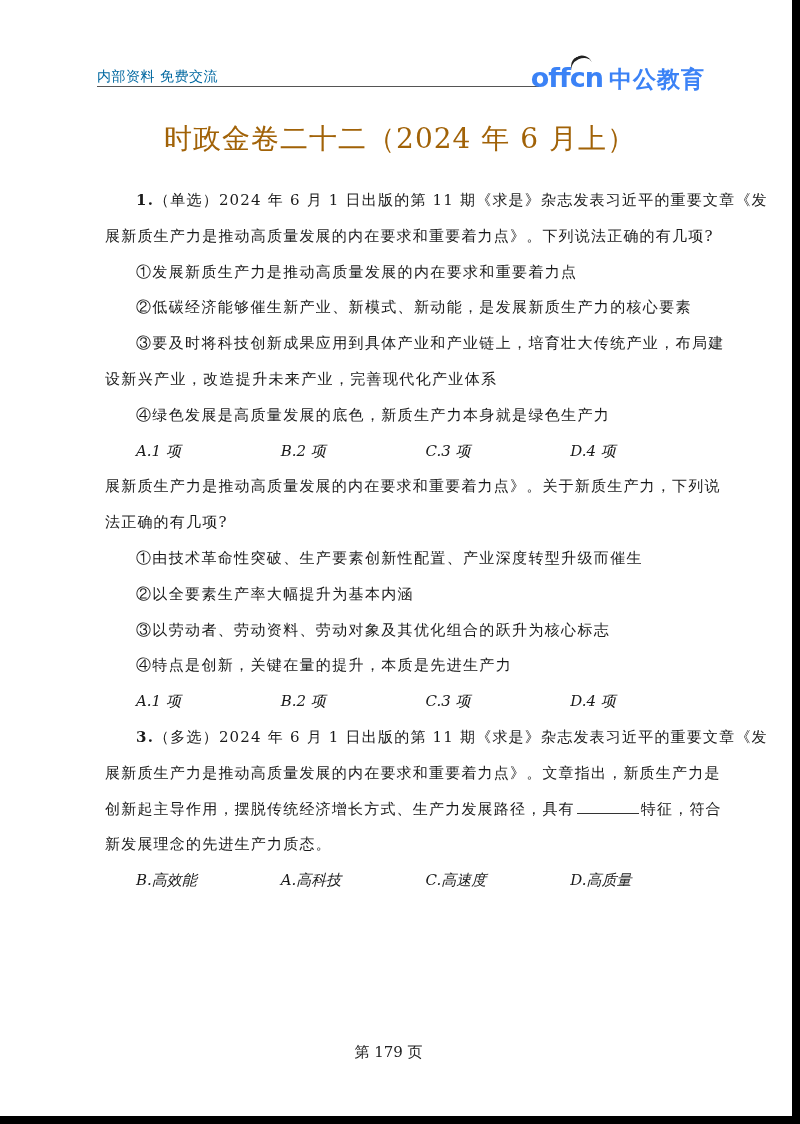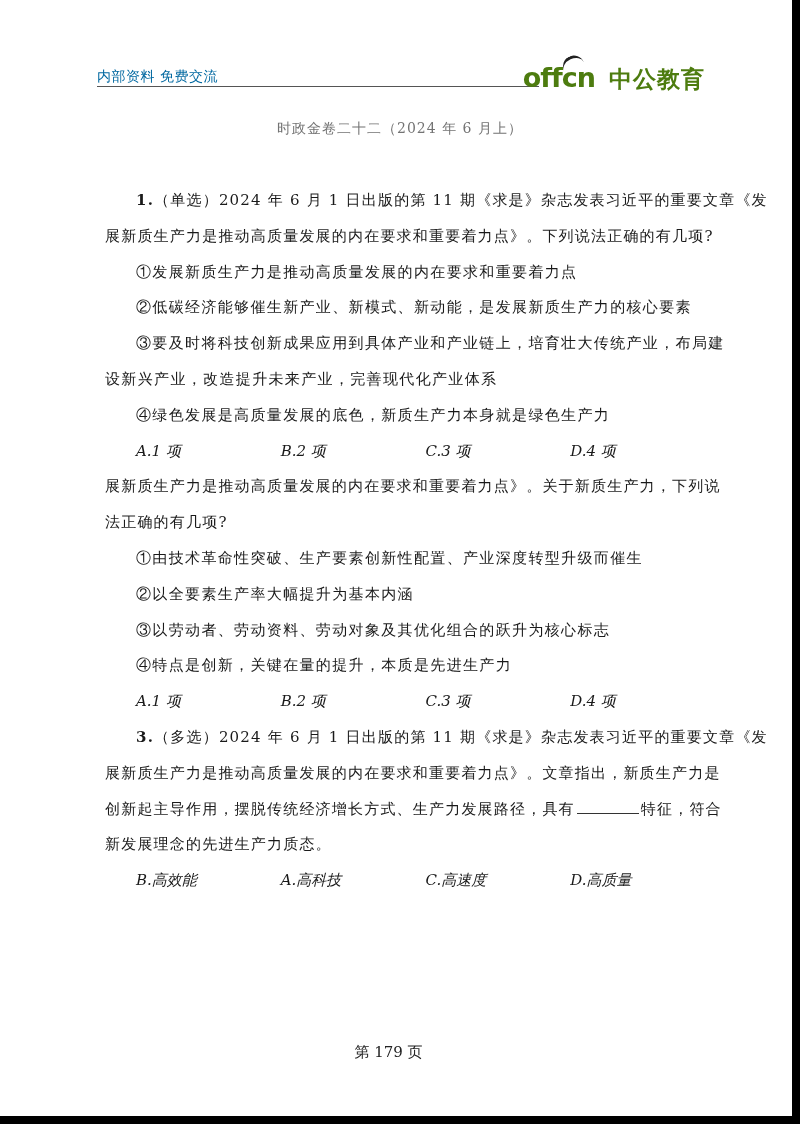--- a/index.html
+++ b/index.html
@@ -14,32 +14,32 @@
 
     .header { position: absolute; left: 97px; top: 62px; width: 608px; height: 34px; }
     .header-left {
       position: absolute; left: 0; top: 6px;
       font-family: "DejaVu Sans", "Liberation Sans", sans-serif;
       font-size: 14px; color: #0369a1; letter-spacing: 0.5px;
     }
     .header-rule { position: absolute; left: 0; top: 24px; width: 442px; height: 1px; background: #555; }
     .logo {
       position: absolute; right: 0; top: 0; display: flex; align-items: baseline;
-      font-family: "DejaVu Sans", "Liberation Sans", sans-serif; color: #4d7c0f;
+      font-family: "DejaVu Sans", "Liberation Sans", sans-serif; color: #3b82f6;
     }
     .logo-en { font-size: 27px; font-weight: bold; letter-spacing: -1px; position: relative; }
     .logo-en .swoosh {
       position: absolute; left: 38px; top: -6px; width: 22px; height: 10px;
       border-top: 3px solid #222; border-radius: 20px 20px 0 0; transform: rotate(-25deg);
     }
-    .logo-cn { font-size: 23px; font-weight: bold; margin-left: 14px; letter-spacing: 1px; }
+    .logo-cn { font-size: 23px; font-weight: bold; margin-left: 6px; letter-spacing: 1px; }
 
     .title {
       position: absolute; left: 0; width: 800px; top: 120px; text-align: center;
-      font-size: 14px; color: #737373; letter-spacing: 1px;
+      font-size: 28px; color: #a16207; letter-spacing: 1px;
     }
 
     .content { position: absolute; left: 97px; top: 183px; width: 610px; margin-left: 8px; }
     .line {
       font-size: 15px; line-height: 35.8px; height: 35.8px; white-space: nowrap;
       letter-spacing: 1.35px;
     }
     .indent { padding-left: 31px; }
     .stem-q { letter-spacing: 1.2px; }
     .num { font-weight: bold; }

